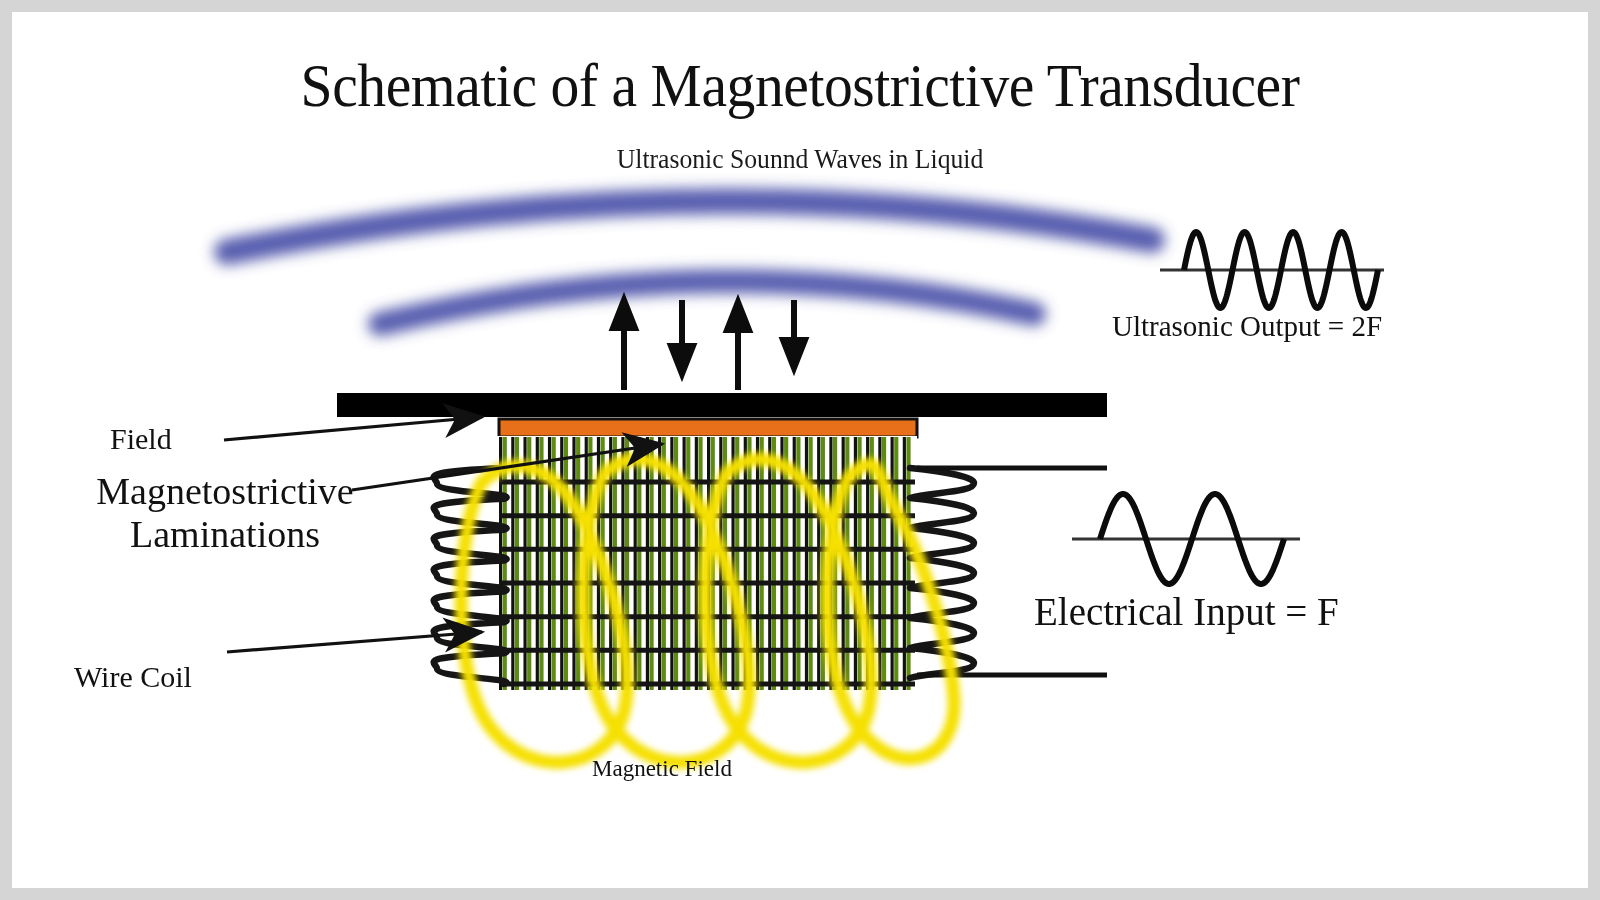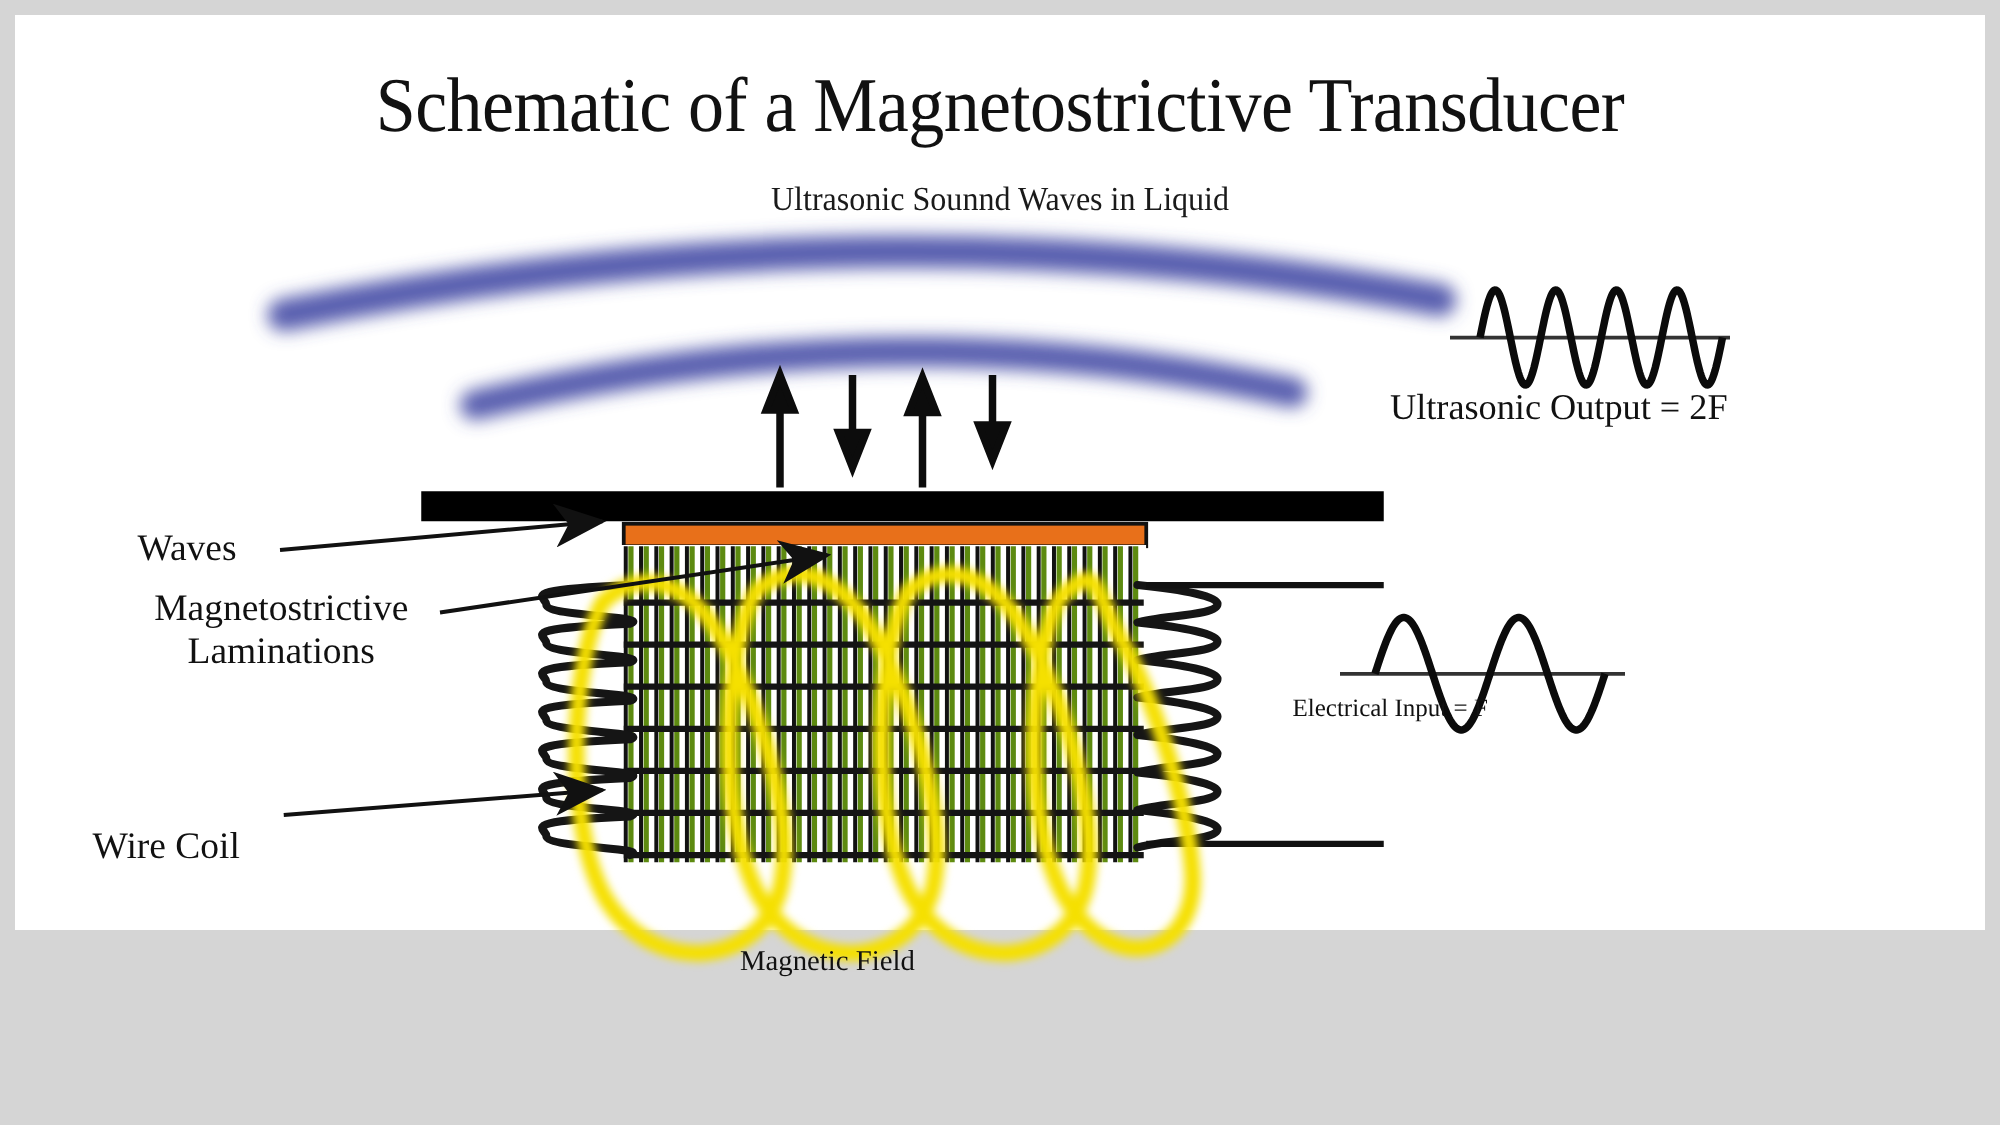--- a/index.html
+++ b/index.html
@@ -12,21 +12,21 @@
     width: 1600px;
     height: 900px;
     overflow: hidden;
     font-family: "Liberation Serif", "DejaVu Serif", serif;
   }
   #frame {
     position: absolute;
     left: 12px;
     top: 12px;
     width: 1576px;
-    height: 732px;
+    height: 876px;
     background: #ffffff;
   }
   #stage {
     position: absolute;
     left: 0;
     top: 0;
     width: 1576px;
     height: 876px;
   }
   .page-title {
@@ -62,25 +62,25 @@
     height: 876px;
   }
   .lbl {
     position: absolute;
     font-family: "Liberation Serif", "DejaVu Serif", serif;
     color: #111111;
     white-space: nowrap;
     line-height: 1.12;
   }
   .lbl-bond       { left: 98px;  top: 410px; font-size: 30px; }
-  .lbl-lam        { left: 78px;  top: 458px; font-size: 30px; width: 270px; text-align: center; white-space: normal; }
+  .lbl-lam        { left: 78px;  top: 458px; font-size: 38px; width: 270px; text-align: center; white-space: normal; }
   .lbl-wire       { left: 62px;  top: 648px; font-size: 30px; }
   .lbl-magfield   { left: 580px; top: 744px; font-size: 23px; }
   .lbl-usout      { left: 1100px;top: 298px; font-size: 29px; }
-  .lbl-elecin     { left: 1022px;top: 544px; font-size: 20px; }
+  .lbl-elecin     { left: 1022px;top: 578px; font-size: 39px; }
   .watermark {
     position: absolute;
     right: 38px;
     bottom: 30px;
     font-family: "Liberation Serif", "DejaVu Serif", serif;
     font-size: 56px;
     color: #0b0b0b;
     letter-spacing: -0.5px;
     white-space: nowrap;
   }
@@ -253,21 +253,21 @@
         <line x1="1148" y1="258" x2="1372" y2="258" stroke="#333333" stroke-width="3"></line>
         <path id="waveOut" fill="none" stroke="#0b0b0b" stroke-width="6" d="M 1172.00 258.00 L 1172.75 254.33 L 1173.49 250.70 L 1174.24 247.13 L 1174.98 243.67 L 1175.73 240.34 L 1176.48 237.18 L 1177.22 234.20 L 1177.97 231.46 L 1178.72 228.96 L 1179.46 226.73 L 1180.21 224.79 L 1180.95 223.16 L 1181.70 221.86 L 1182.45 220.90 L 1183.19 220.28 L 1183.94 220.01 L 1184.68 220.10 L 1185.43 220.54 L 1186.18 221.33 L 1186.92 222.47 L 1187.67 223.94 L 1188.42 225.72 L 1189.16 227.81 L 1189.91 230.17 L 1190.65 232.80 L 1191.40 235.66 L 1192.15 238.74 L 1192.89 241.99 L 1193.64 245.39 L 1194.38 248.91 L 1195.13 252.51 L 1195.88 256.16 L 1196.62 259.84 L 1197.37 263.49 L 1198.12 267.09 L 1198.86 270.61 L 1199.61 274.01 L 1200.35 277.26 L 1201.10 280.34 L 1201.85 283.20 L 1202.59 285.83 L 1203.34 288.19 L 1204.08 290.28 L 1204.83 292.06 L 1205.58 293.53 L 1206.32 294.67 L 1207.07 295.46 L 1207.82 295.90 L 1208.56 295.99 L 1209.31 295.72 L 1210.05 295.10 L 1210.80 294.14 L 1211.55 292.84 L 1212.29 291.21 L 1213.04 289.27 L 1213.78 287.04 L 1214.53 284.54 L 1215.28 281.80 L 1216.02 278.82 L 1216.77 275.66 L 1217.52 272.33 L 1218.26 268.87 L 1219.01 265.30 L 1219.75 261.67 L 1220.50 258.00 L 1221.25 254.33 L 1221.99 250.70 L 1222.74 247.13 L 1223.48 243.67 L 1224.23 240.34 L 1224.98 237.18 L 1225.72 234.20 L 1226.47 231.46 L 1227.22 228.96 L 1227.96 226.73 L 1228.71 224.79 L 1229.45 223.16 L 1230.20 221.86 L 1230.95 220.90 L 1231.69 220.28 L 1232.44 220.01 L 1233.18 220.10 L 1233.93 220.54 L 1234.68 221.33 L 1235.42 222.47 L 1236.17 223.94 L 1236.92 225.72 L 1237.66 227.81 L 1238.41 230.17 L 1239.15 232.80 L 1239.90 235.66 L 1240.65 238.74 L 1241.39 241.99 L 1242.14 245.39 L 1242.88 248.91 L 1243.63 252.51 L 1244.38 256.16 L 1245.12 259.84 L 1245.87 263.49 L 1246.62 267.09 L 1247.36 270.61 L 1248.11 274.01 L 1248.85 277.26 L 1249.60 280.34 L 1250.35 283.20 L 1251.09 285.83 L 1251.84 288.19 L 1252.58 290.28 L 1253.33 292.06 L 1254.08 293.53 L 1254.82 294.67 L 1255.57 295.46 L 1256.32 295.90 L 1257.06 295.99 L 1257.81 295.72 L 1258.55 295.10 L 1259.30 294.14 L 1260.05 292.84 L 1260.79 291.21 L 1261.54 289.27 L 1262.28 287.04 L 1263.03 284.54 L 1263.78 281.80 L 1264.52 278.82 L 1265.27 275.66 L 1266.02 272.33 L 1266.76 268.87 L 1267.51 265.30 L 1268.25 261.67 L 1269.00 258.00 L 1269.75 254.33 L 1270.49 250.70 L 1271.24 247.13 L 1271.98 243.67 L 1272.73 240.34 L 1273.48 237.18 L 1274.22 234.20 L 1274.97 231.46 L 1275.72 228.96 L 1276.46 226.73 L 1277.21 224.79 L 1277.95 223.16 L 1278.70 221.86 L 1279.45 220.90 L 1280.19 220.28 L 1280.94 220.01 L 1281.68 220.10 L 1282.43 220.54 L 1283.18 221.33 L 1283.92 222.47 L 1284.67 223.94 L 1285.42 225.72 L 1286.16 227.81 L 1286.91 230.17 L 1287.65 232.80 L 1288.40 235.66 L 1289.15 238.74 L 1289.89 241.99 L 1290.64 245.39 L 1291.38 248.91 L 1292.13 252.51 L 1292.88 256.16 L 1293.62 259.84 L 1294.37 263.49 L 1295.12 267.09 L 1295.86 270.61 L 1296.61 274.01 L 1297.35 277.26 L 1298.10 280.34 L 1298.85 283.20 L 1299.59 285.83 L 1300.34 288.19 L 1301.08 290.28 L 1301.83 292.06 L 1302.58 293.53 L 1303.32 294.67 L 1304.07 295.46 L 1304.82 295.90 L 1305.56 295.99 L 1306.31 295.72 L 1307.05 295.10 L 1307.80 294.14 L 1308.55 292.84 L 1309.29 291.21 L 1310.04 289.27 L 1310.78 287.04 L 1311.53 284.54 L 1312.28 281.80 L 1313.02 278.82 L 1313.77 275.66 L 1314.52 272.33 L 1315.26 268.87 L 1316.01 265.30 L 1316.75 261.67 L 1317.50 258.00 L 1318.25 254.33 L 1318.99 250.70 L 1319.74 247.13 L 1320.48 243.67 L 1321.23 240.34 L 1321.98 237.18 L 1322.72 234.20 L 1323.47 231.46 L 1324.22 228.96 L 1324.96 226.73 L 1325.71 224.79 L 1326.45 223.16 L 1327.20 221.86 L 1327.95 220.90 L 1328.69 220.28 L 1329.44 220.01 L 1330.18 220.10 L 1330.93 220.54 L 1331.68 221.33 L 1332.42 222.47 L 1333.17 223.94 L 1333.92 225.72 L 1334.66 227.81 L 1335.41 230.17 L 1336.15 232.80 L 1336.90 235.66 L 1337.65 238.74 L 1338.39 241.99 L 1339.14 245.39 L 1339.88 248.91 L 1340.63 252.51 L 1341.38 256.16 L 1342.12 259.84 L 1342.87 263.49 L 1343.62 267.09 L 1344.36 270.61 L 1345.11 274.01 L 1345.85 277.26 L 1346.60 280.34 L 1347.35 283.20 L 1348.09 285.83 L 1348.84 288.19 L 1349.58 290.28 L 1350.33 292.06 L 1351.08 293.53 L 1351.82 294.67 L 1352.57 295.46 L 1353.32 295.90 L 1354.06 295.99 L 1354.81 295.72 L 1355.55 295.10 L 1356.30 294.14 L 1357.05 292.84 L 1357.79 291.21 L 1358.54 289.27 L 1359.28 287.04 L 1360.03 284.54 L 1360.78 281.80 L 1361.52 278.82 L 1362.27 275.66 L 1363.02 272.33 L 1363.76 268.87 L 1364.51 265.30 L 1365.25 261.67 L 1366.00 258.00"></path>
       </g>
 
       <g>
         <line x1="1060" y1="527" x2="1288" y2="527" stroke="#333333" stroke-width="3"></line>
         <path id="waveIn" fill="none" stroke="#0b0b0b" stroke-width="6" d="M 1088.00 527.00 L 1088.71 524.83 L 1089.42 522.66 L 1090.12 520.50 L 1090.83 518.35 L 1091.54 516.23 L 1092.25 514.13 L 1092.95 512.06 L 1093.66 510.03 L 1094.37 508.04 L 1095.08 506.09 L 1095.78 504.19 L 1096.49 502.34 L 1097.20 500.55 L 1097.91 498.82 L 1098.62 497.16 L 1099.32 495.57 L 1100.03 494.05 L 1100.74 492.61 L 1101.45 491.24 L 1102.15 489.97 L 1102.86 488.77 L 1103.57 487.67 L 1104.28 486.66 L 1104.98 485.74 L 1105.69 484.92 L 1106.40 484.20 L 1107.11 483.58 L 1107.82 483.06 L 1108.52 482.64 L 1109.23 482.33 L 1109.94 482.12 L 1110.65 482.01 L 1111.35 482.01 L 1112.06 482.12 L 1112.77 482.33 L 1113.48 482.64 L 1114.18 483.06 L 1114.89 483.58 L 1115.60 484.20 L 1116.31 484.92 L 1117.02 485.74 L 1117.72 486.66 L 1118.43 487.67 L 1119.14 488.77 L 1119.85 489.97 L 1120.55 491.24 L 1121.26 492.61 L 1121.97 494.05 L 1122.68 495.57 L 1123.38 497.16 L 1124.09 498.82 L 1124.80 500.55 L 1125.51 502.34 L 1126.22 504.19 L 1126.92 506.09 L 1127.63 508.04 L 1128.34 510.03 L 1129.05 512.06 L 1129.75 514.13 L 1130.46 516.23 L 1131.17 518.35 L 1131.88 520.50 L 1132.58 522.66 L 1133.29 524.83 L 1134.00 527.00 L 1134.71 529.17 L 1135.42 531.34 L 1136.12 533.50 L 1136.83 535.65 L 1137.54 537.77 L 1138.25 539.87 L 1138.95 541.94 L 1139.66 543.97 L 1140.37 545.96 L 1141.08 547.91 L 1141.78 549.81 L 1142.49 551.66 L 1143.20 553.45 L 1143.91 555.18 L 1144.62 556.84 L 1145.32 558.43 L 1146.03 559.95 L 1146.74 561.39 L 1147.45 562.76 L 1148.15 564.03 L 1148.86 565.23 L 1149.57 566.33 L 1150.28 567.34 L 1150.98 568.26 L 1151.69 569.08 L 1152.40 569.80 L 1153.11 570.42 L 1153.82 570.94 L 1154.52 571.36 L 1155.23 571.67 L 1155.94 571.88 L 1156.65 571.99 L 1157.35 571.99 L 1158.06 571.88 L 1158.77 571.67 L 1159.48 571.36 L 1160.18 570.94 L 1160.89 570.42 L 1161.60 569.80 L 1162.31 569.08 L 1163.02 568.26 L 1163.72 567.34 L 1164.43 566.33 L 1165.14 565.23 L 1165.85 564.03 L 1166.55 562.76 L 1167.26 561.39 L 1167.97 559.95 L 1168.68 558.43 L 1169.38 556.84 L 1170.09 555.18 L 1170.80 553.45 L 1171.51 551.66 L 1172.22 549.81 L 1172.92 547.91 L 1173.63 545.96 L 1174.34 543.97 L 1175.05 541.94 L 1175.75 539.87 L 1176.46 537.77 L 1177.17 535.65 L 1177.88 533.50 L 1178.58 531.34 L 1179.29 529.17 L 1180.00 527.00 L 1180.71 524.83 L 1181.42 522.66 L 1182.12 520.50 L 1182.83 518.35 L 1183.54 516.23 L 1184.25 514.13 L 1184.95 512.06 L 1185.66 510.03 L 1186.37 508.04 L 1187.08 506.09 L 1187.78 504.19 L 1188.49 502.34 L 1189.20 500.55 L 1189.91 498.82 L 1190.62 497.16 L 1191.32 495.57 L 1192.03 494.05 L 1192.74 492.61 L 1193.45 491.24 L 1194.15 489.97 L 1194.86 488.77 L 1195.57 487.67 L 1196.28 486.66 L 1196.98 485.74 L 1197.69 484.92 L 1198.40 484.20 L 1199.11 483.58 L 1199.82 483.06 L 1200.52 482.64 L 1201.23 482.33 L 1201.94 482.12 L 1202.65 482.01 L 1203.35 482.01 L 1204.06 482.12 L 1204.77 482.33 L 1205.48 482.64 L 1206.18 483.06 L 1206.89 483.58 L 1207.60 484.20 L 1208.31 484.92 L 1209.02 485.74 L 1209.72 486.66 L 1210.43 487.67 L 1211.14 488.77 L 1211.85 489.97 L 1212.55 491.24 L 1213.26 492.61 L 1213.97 494.05 L 1214.68 495.57 L 1215.38 497.16 L 1216.09 498.82 L 1216.80 500.55 L 1217.51 502.34 L 1218.22 504.19 L 1218.92 506.09 L 1219.63 508.04 L 1220.34 510.03 L 1221.05 512.06 L 1221.75 514.13 L 1222.46 516.23 L 1223.17 518.35 L 1223.88 520.50 L 1224.58 522.66 L 1225.29 524.83 L 1226.00 527.00 L 1226.71 529.17 L 1227.42 531.34 L 1228.12 533.50 L 1228.83 535.65 L 1229.54 537.77 L 1230.25 539.87 L 1230.95 541.94 L 1231.66 543.97 L 1232.37 545.96 L 1233.08 547.91 L 1233.78 549.81 L 1234.49 551.66 L 1235.20 553.45 L 1235.91 555.18 L 1236.62 556.84 L 1237.32 558.43 L 1238.03 559.95 L 1238.74 561.39 L 1239.45 562.76 L 1240.15 564.03 L 1240.86 565.23 L 1241.57 566.33 L 1242.28 567.34 L 1242.98 568.26 L 1243.69 569.08 L 1244.40 569.80 L 1245.11 570.42 L 1245.82 570.94 L 1246.52 571.36 L 1247.23 571.67 L 1247.94 571.88 L 1248.65 571.99 L 1249.35 571.99 L 1250.06 571.88 L 1250.77 571.67 L 1251.48 571.36 L 1252.18 570.94 L 1252.89 570.42 L 1253.60 569.80 L 1254.31 569.08 L 1255.02 568.26 L 1255.72 567.34 L 1256.43 566.33 L 1257.14 565.23 L 1257.85 564.03 L 1258.55 562.76 L 1259.26 561.39 L 1259.97 559.95 L 1260.68 558.43 L 1261.38 556.84 L 1262.09 555.18 L 1262.80 553.45 L 1263.51 551.66 L 1264.22 549.81 L 1264.92 547.91 L 1265.63 545.96 L 1266.34 543.97 L 1267.05 541.94 L 1267.75 539.87 L 1268.46 537.77 L 1269.17 535.65 L 1269.88 533.50 L 1270.58 531.34 L 1271.29 529.17 L 1272.00 527.00"></path>
       </g>
     </svg>
 
-    <div class="lbl lbl-bond">Waves</div>
+    <div class="lbl lbl-bond">Field</div>
     <div class="lbl lbl-lam">Magnetostrictive Laminations</div>
     <div class="lbl lbl-wire">Wire Coil</div>
     <div class="lbl lbl-magfield">Magnetic Field</div>
     <div class="lbl lbl-usout">Ultrasonic Output = 2F</div>
     <div class="lbl lbl-elecin">Electrical Input = F</div>
 
   </div>
 </div>
 
 </body></html>

